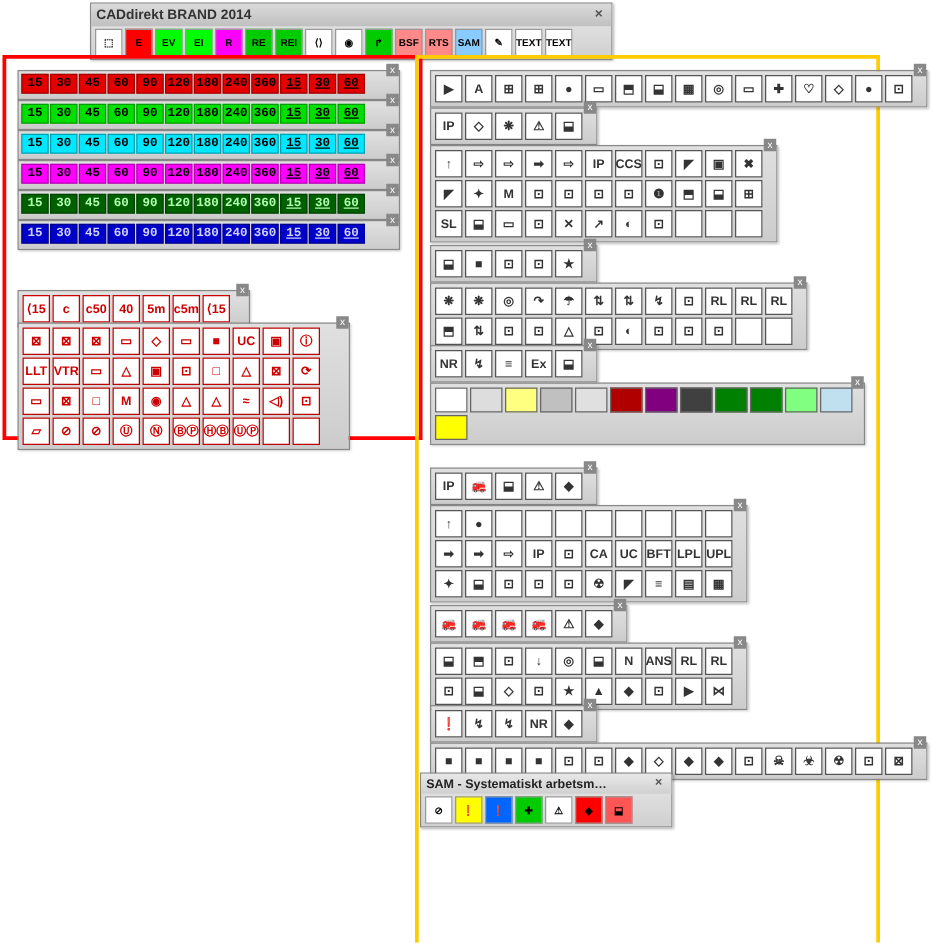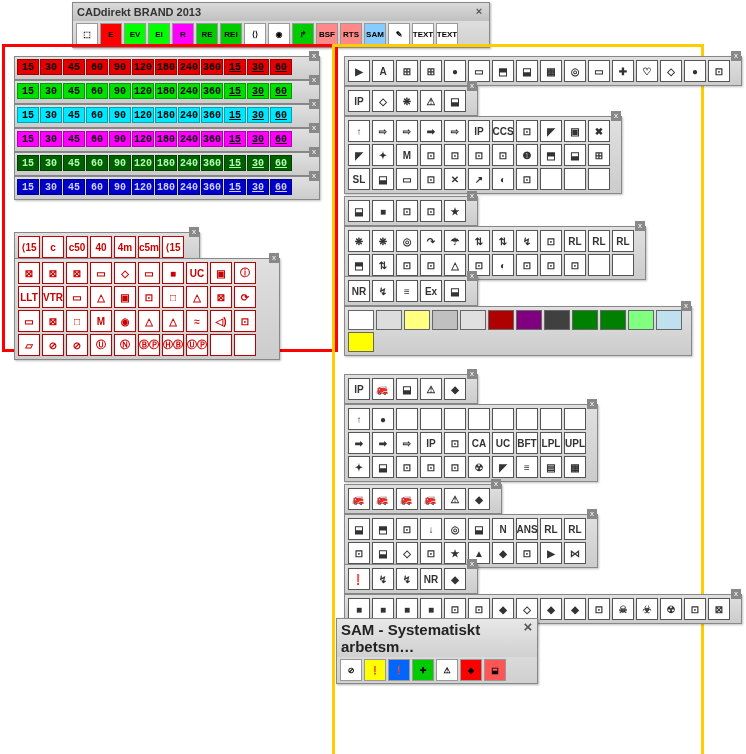--- a/index.html
+++ b/index.html
@@ -132,42 +132,43 @@
   color: #c00;
   font-size: 10px;
   font-weight: bold;
   margin: 1px;
   box-sizing: border-box;
   cursor: pointer;
 }
 .sym-row { display: flex; flex-wrap: wrap; }
 .ysym { border-color: #555; }
 .mini-title {
-  font-size: 15px;
+  font-size: 10px;
   font-weight: bold;
   color: #222;
   padding: 2px 4px;
   background: linear-gradient(#e8e8e8,#d0d0d0);
   display: flex;
   justify-content: space-between;
+  align-items: center;
 }
 .color-sw {
   width: 24px;
   height: 18px;
   border: 1px solid #666;
   margin: 1px;
   display: inline-block;
 }
 </style>
 </head>
 <body>
 
 <div class="main-toolbar">
   <div class="titlebar">
-    <span>CADdirekt BRAND 2013</span>
+    <span>CADdirekt BRAND 2014</span>
     <span class="close-btn">×</span>
   </div>
   <div class="btn-row" id="main-btn-row">
       <div class="tb-btn" style="background: rgb(255, 255, 255); font-size: 8px;">⬚</div>
       <div class="tb-btn" style="background: rgb(255, 0, 0); font-size: 8px;">E</div>
       <div class="tb-btn" style="background: rgb(0, 255, 0); font-size: 8px;">EV</div>
       <div class="tb-btn" style="background: rgb(0, 255, 0); font-size: 8px;">EI</div>
       <div class="tb-btn" style="background: rgb(255, 0, 255); font-size: 8px;">R</div>
       <div class="tb-btn" style="background: rgb(0, 204, 0); font-size: 8px;">RE</div>
       <div class="tb-btn" style="background: rgb(0, 204, 0); font-size: 8px;">REI</div>
@@ -291,21 +292,21 @@
     </div>
   </div>
 
 <div class="palette" id="small-row" style="left: 14px; top: 232px; width: 180px;">
   <div class="p-close">x</div>
   <div class="sym-row" id="small-row-inner">
       <div class="sym-btn" style="border-color: rgb(204, 0, 0);">⟨15</div>
       <div class="sym-btn" style="border-color: rgb(204, 0, 0);">ᴄ</div>
       <div class="sym-btn" style="border-color: rgb(204, 0, 0);">ᴄ50</div>
       <div class="sym-btn" style="border-color: rgb(204, 0, 0);">40</div>
-      <div class="sym-btn" style="border-color: rgb(204, 0, 0);">4m</div>
+      <div class="sym-btn" style="border-color: rgb(204, 0, 0);">5m</div>
       <div class="sym-btn" style="border-color: rgb(204, 0, 0);">ᴄ5m</div>
       <div class="sym-btn" style="border-color: rgb(204, 0, 0);">⟨15</div>
     </div>
 </div>
 
 <div class="palette" id="red-grid" style="left: 14px; top: 258px; width: 260px;">
   <div class="p-close">x</div>
   <div id="red-grid-inner">
       <div class="sym-row">
         <div class="sym-btn">⊠</div>

